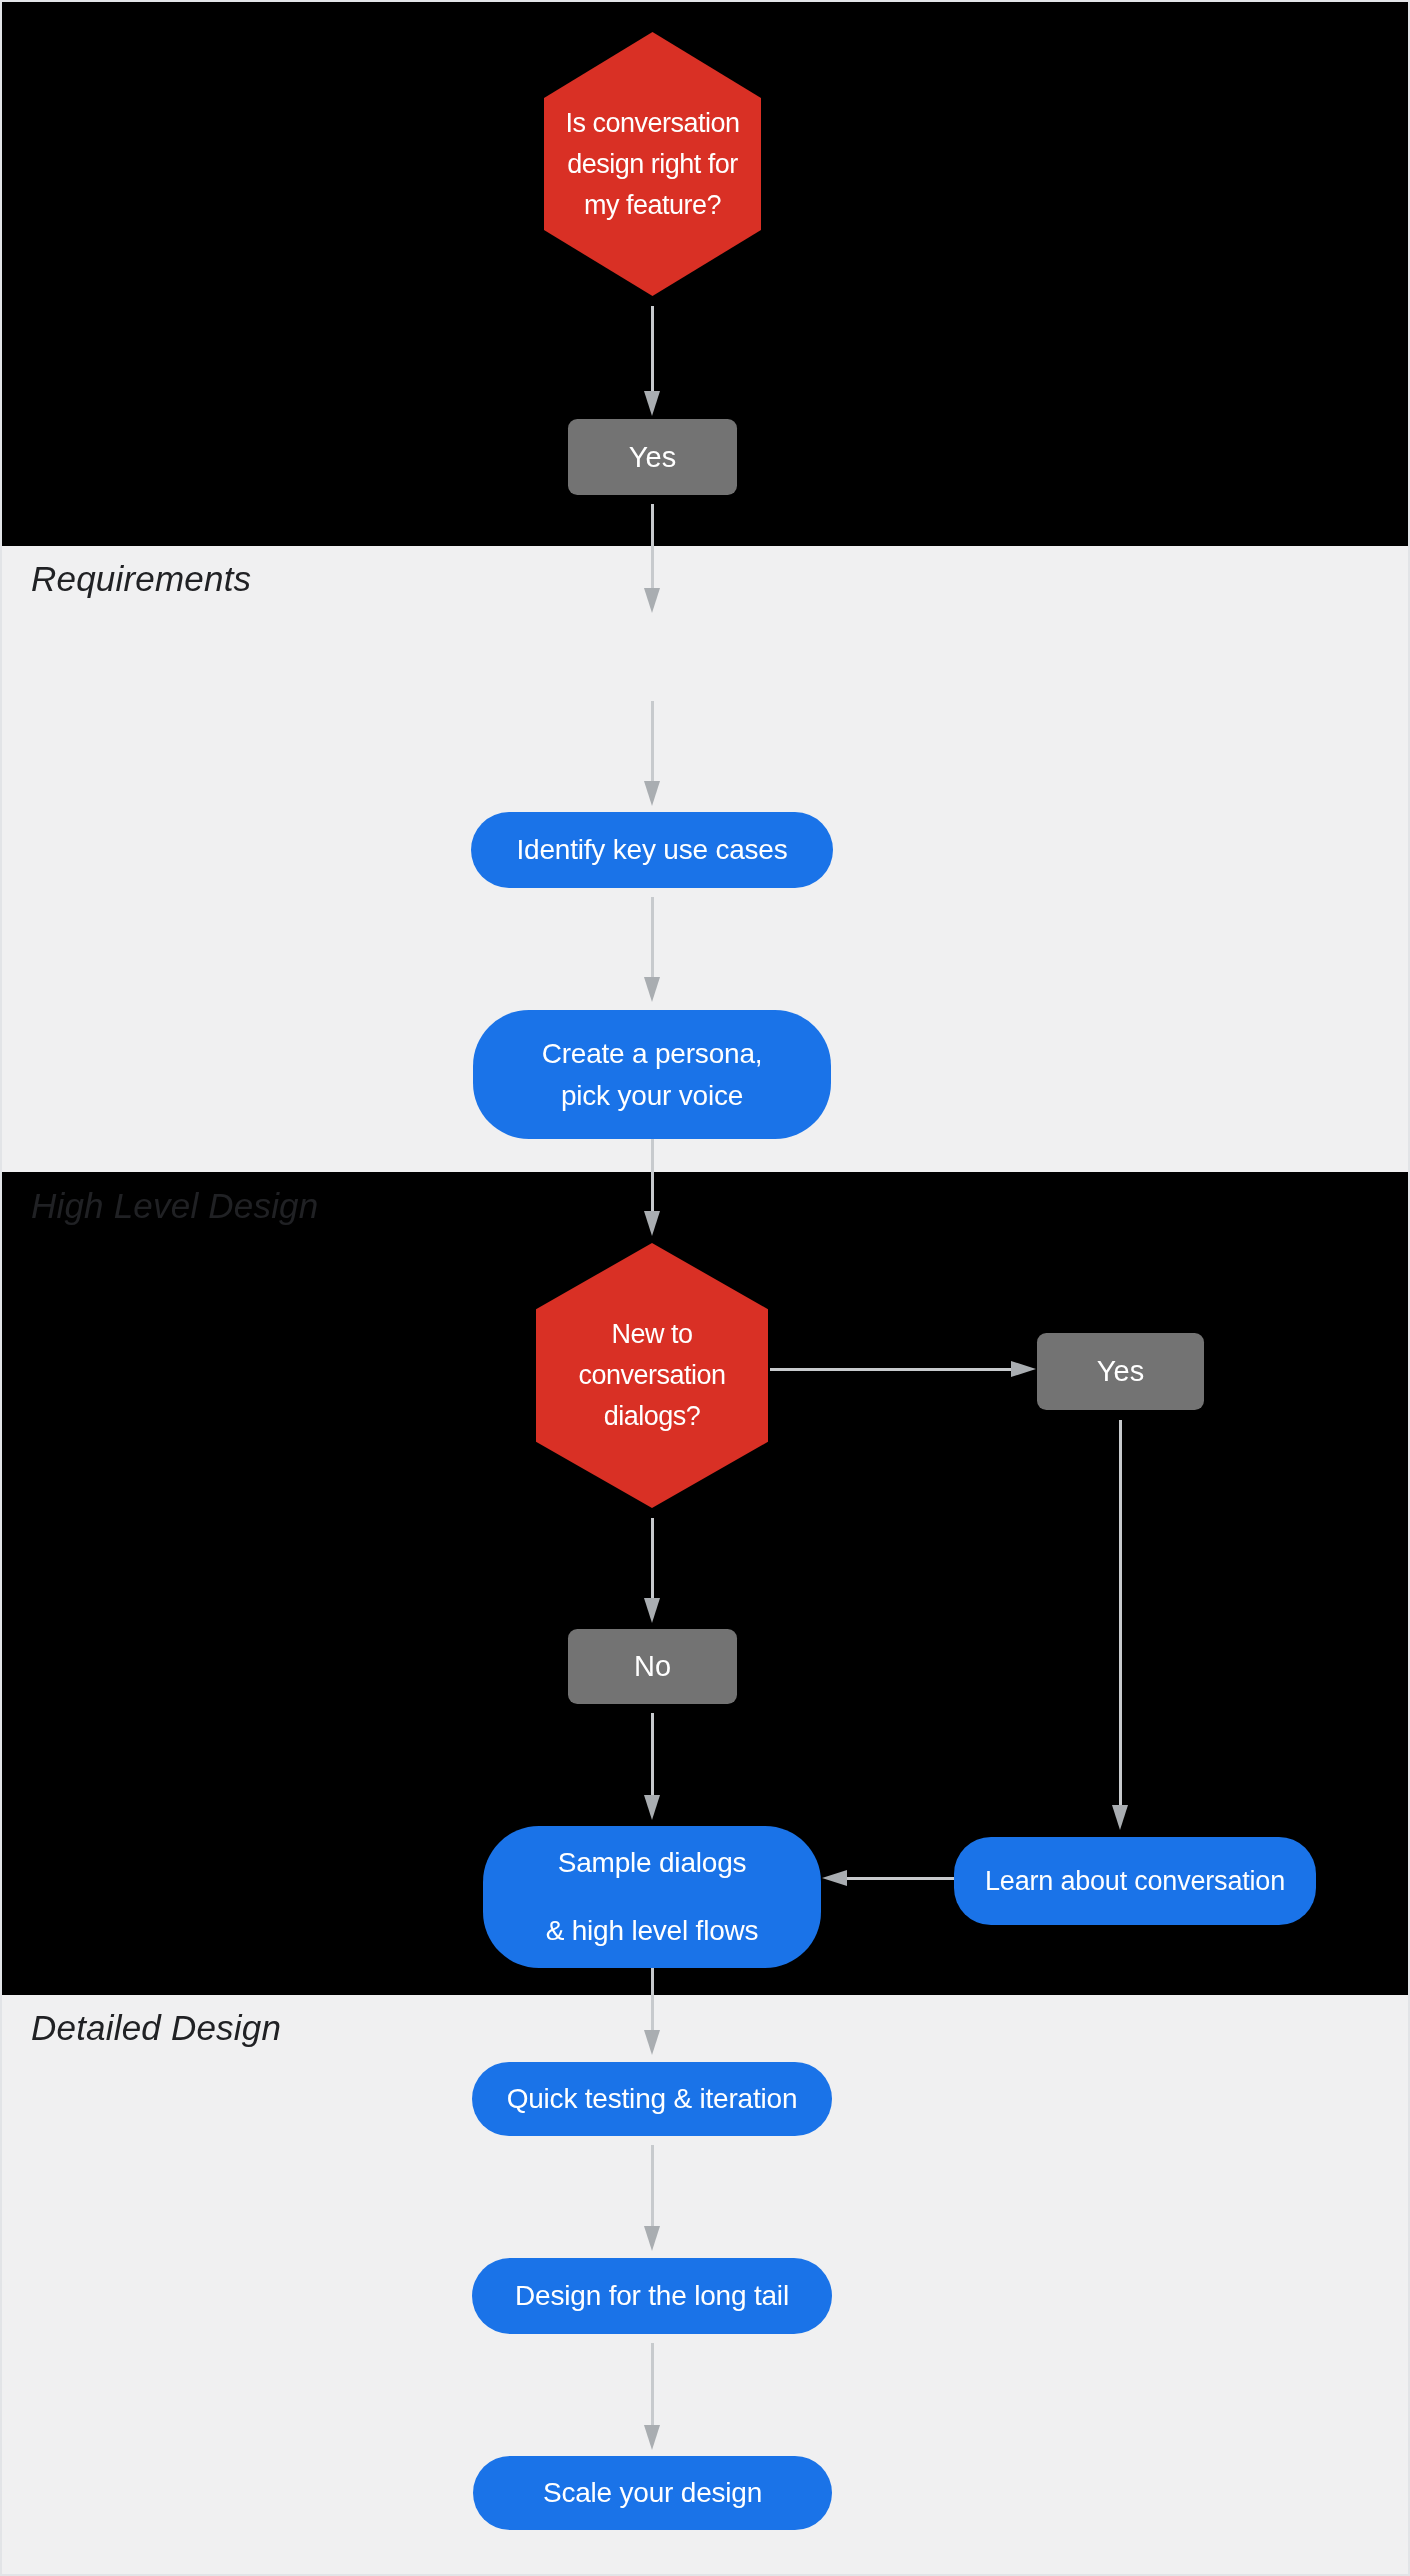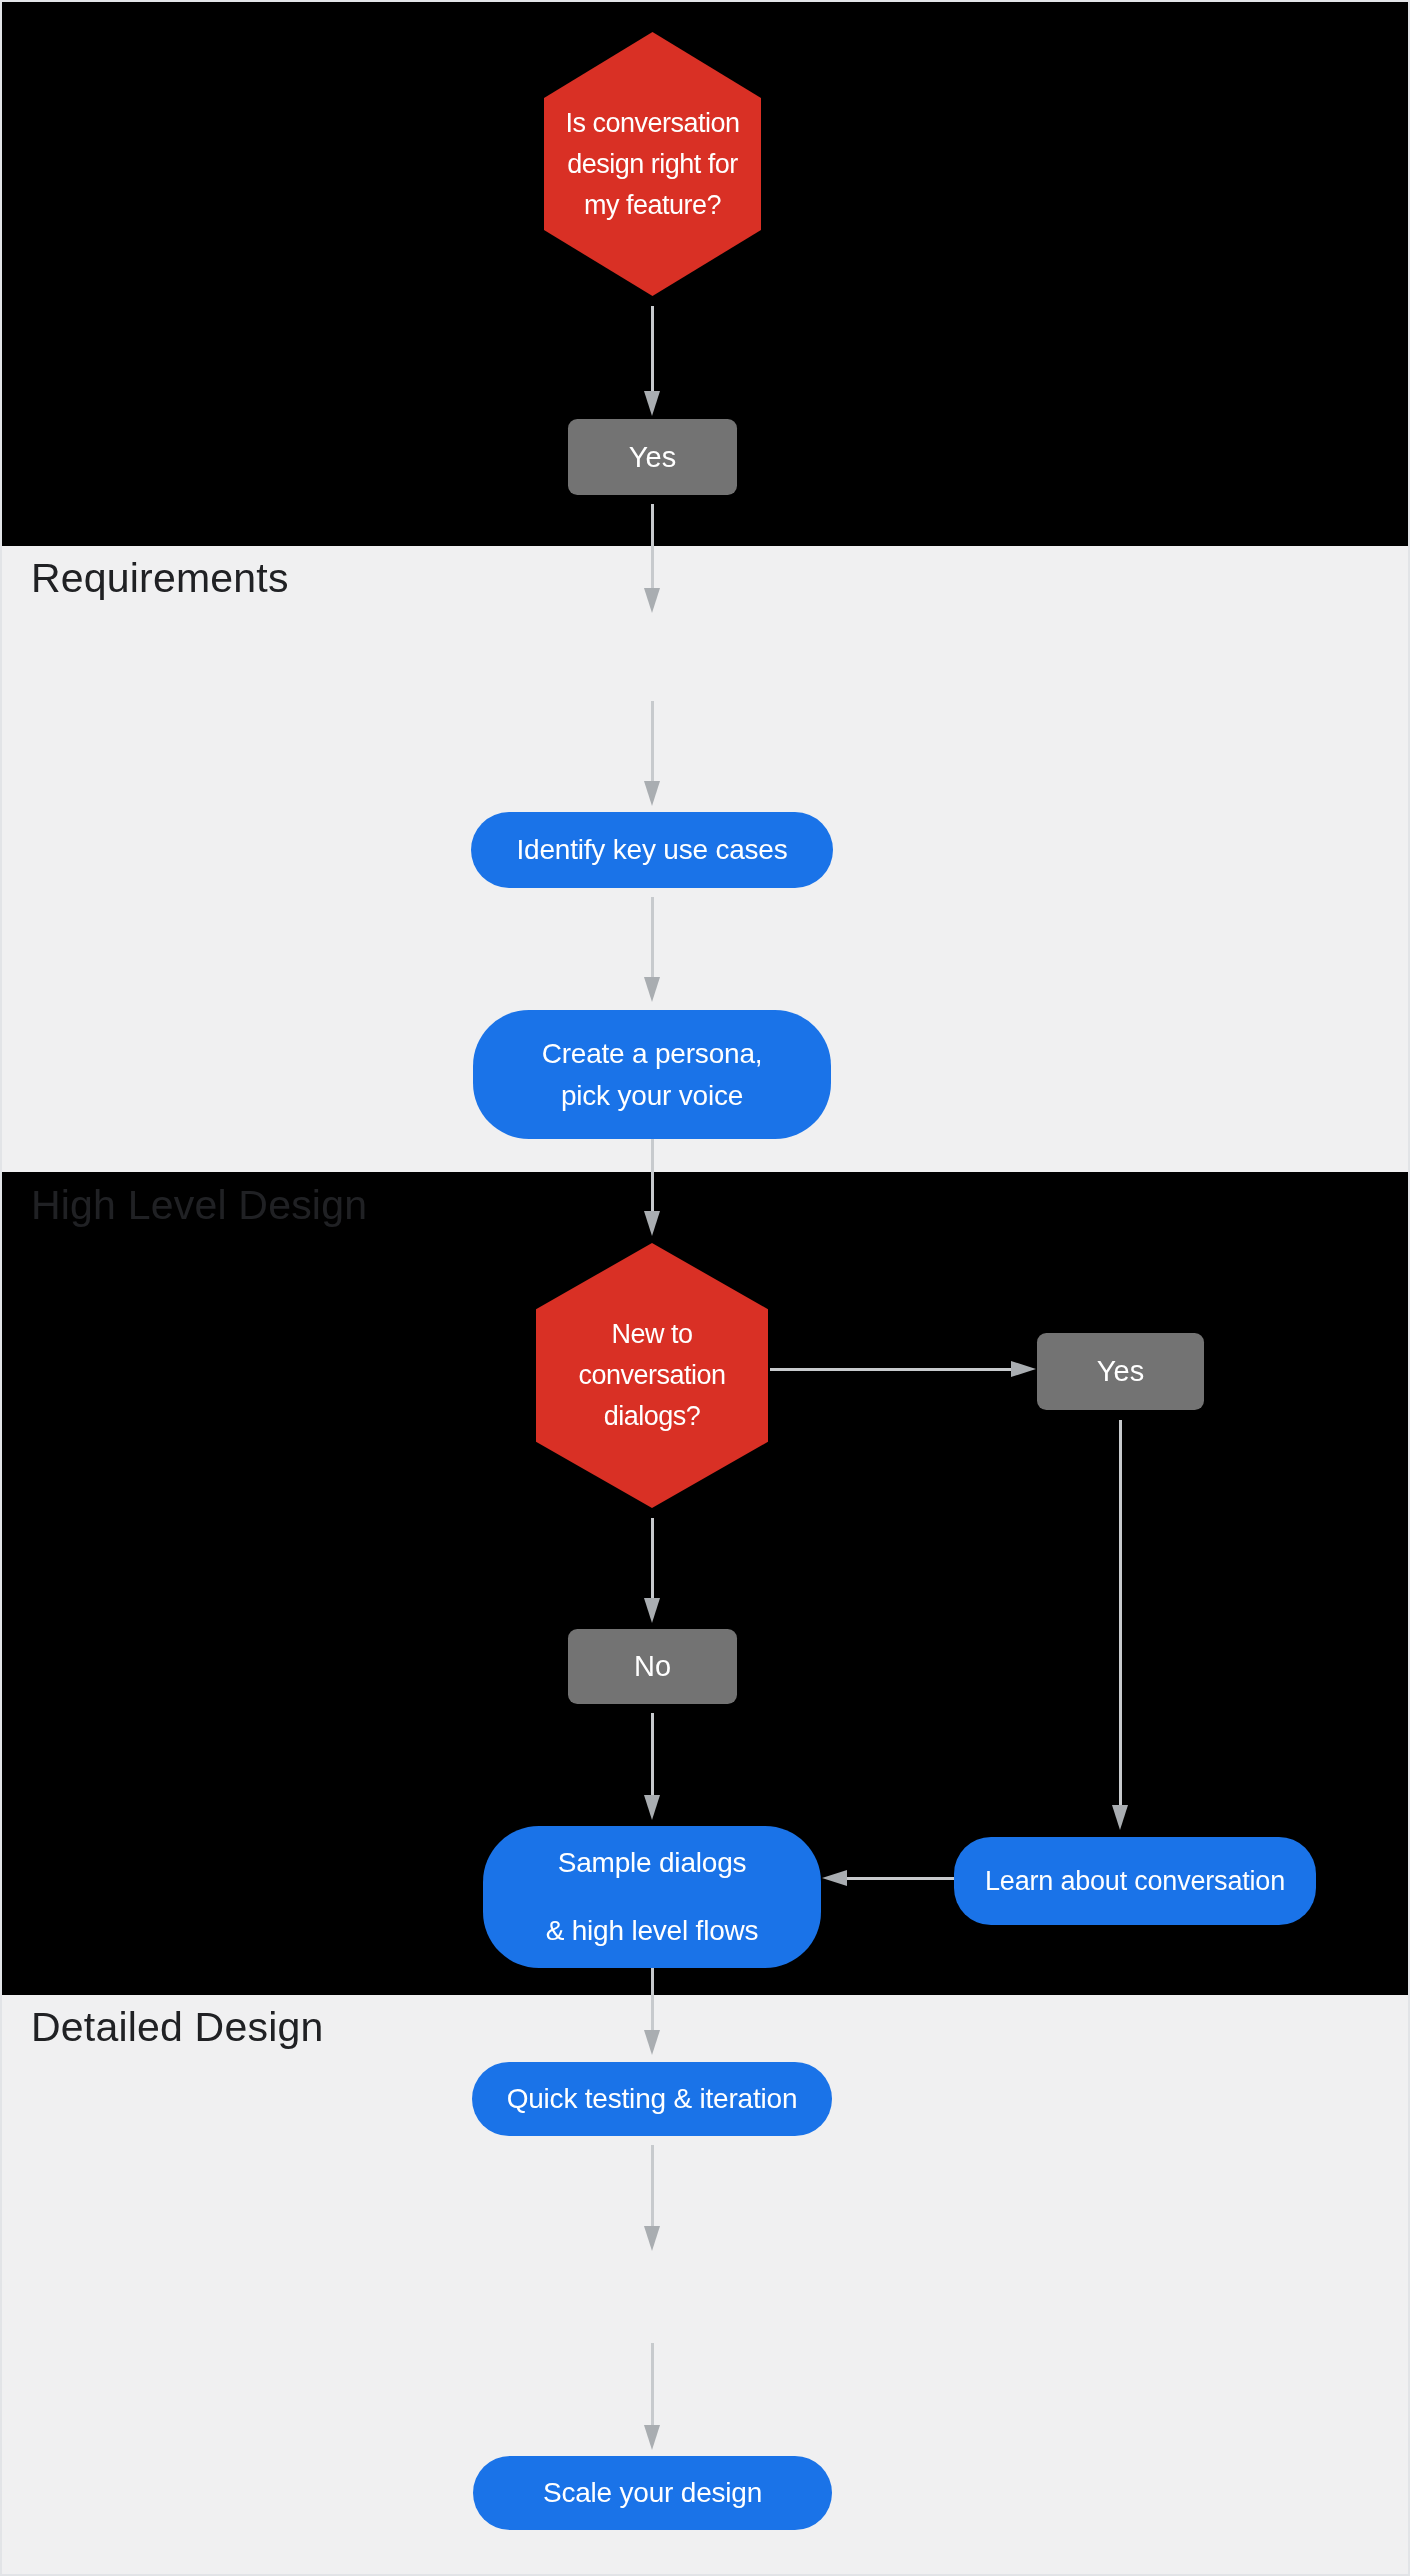--- a/index.html
+++ b/index.html
@@ -10,21 +10,21 @@
   }
   .frame {
     position:absolute; inset:0; border:2.8px solid #E2E4E7;
     pointer-events:none; z-index:9; box-sizing:border-box;
   }
   .sec { position:absolute; left:0; right:0; z-index:0; }
   .sec.dark  { background:#000000; }
   .sec.light { background:#F0F0F1; }
   .sec-label {
     position:absolute; left:31px; z-index:2;
-    font-size:41px; line-height:41px; color:#202124; letter-spacing:0.2px;
+    font-size:35px; line-height:41px; color:#202124; letter-spacing:0.2px;font-style:italic;
   }
   .node {
     position:absolute; z-index:3;
     display:flex; flex-direction:column; align-items:center; justify-content:center;
     text-align:center; color:#FFFFFF;
   }
   .hex {
     background:#D93025;
     clip-path:polygon(50% 0, 100% 25%, 100% 75%, 50% 100%, 0 75%, 0 25%);
     font-size:27px; line-height:41px; letter-spacing:-0.5px;
@@ -173,20 +173,23 @@
 
   <div class="node pill" style="left:472px; top:2062px; width:360px; height:74px; border-radius:37px;">
     <span>Quick testing &amp; iteration</span>
   </div>
 
   <div class="arrow-v" style="left:644px; top:2145px; height:106px;">
     <div class="shaft"></div>
     <div class="head"></div>
   </div>
 
+  <div class="node pill" style="left:472px; top:2258px; width:360px; height:76px; border-radius:38px;">
+    <span>Design for the long tail</span>
+  </div>
 
   <div class="arrow-v" style="left:644px; top:2343px; height:107px;">
     <div class="shaft"></div>
     <div class="head"></div>
   </div>
 
   <div class="node pill" style="left:473px; top:2456px; width:359px; height:74px; border-radius:37px;">
     <span>Scale your design</span>
   </div>
 

